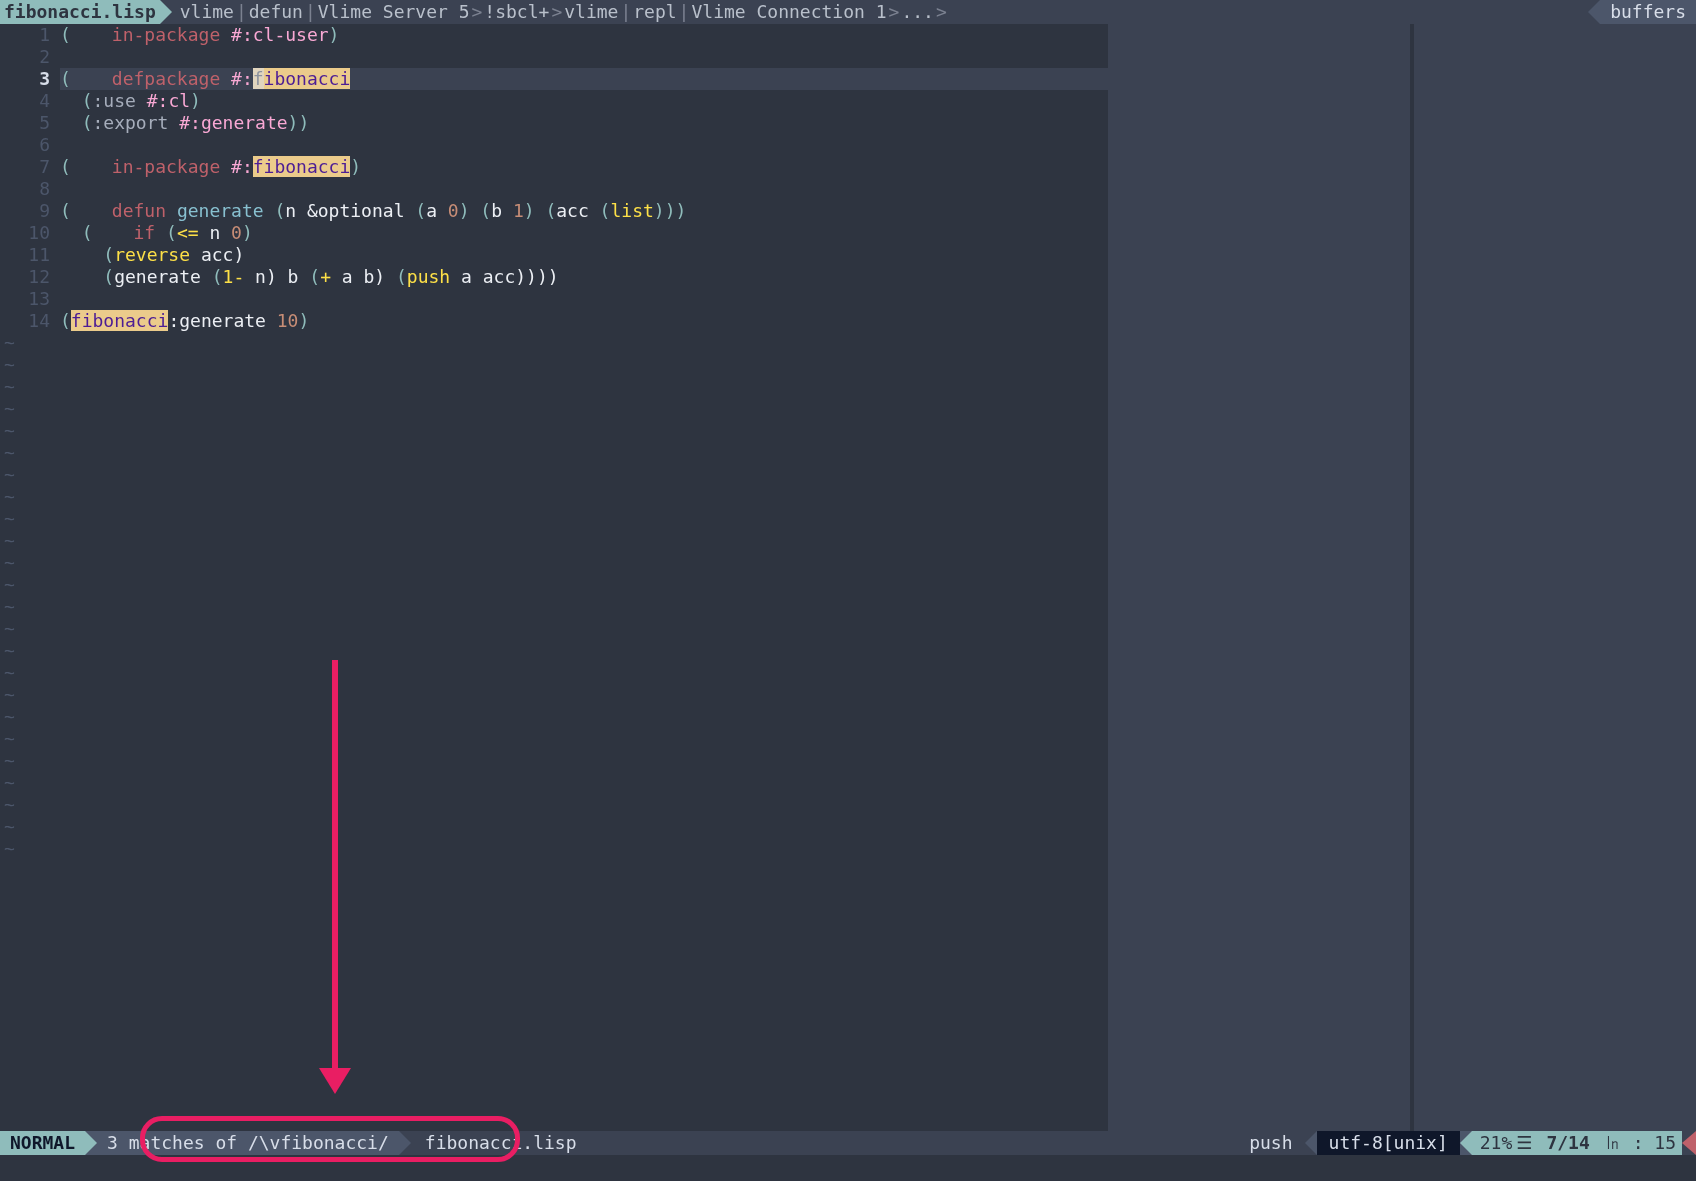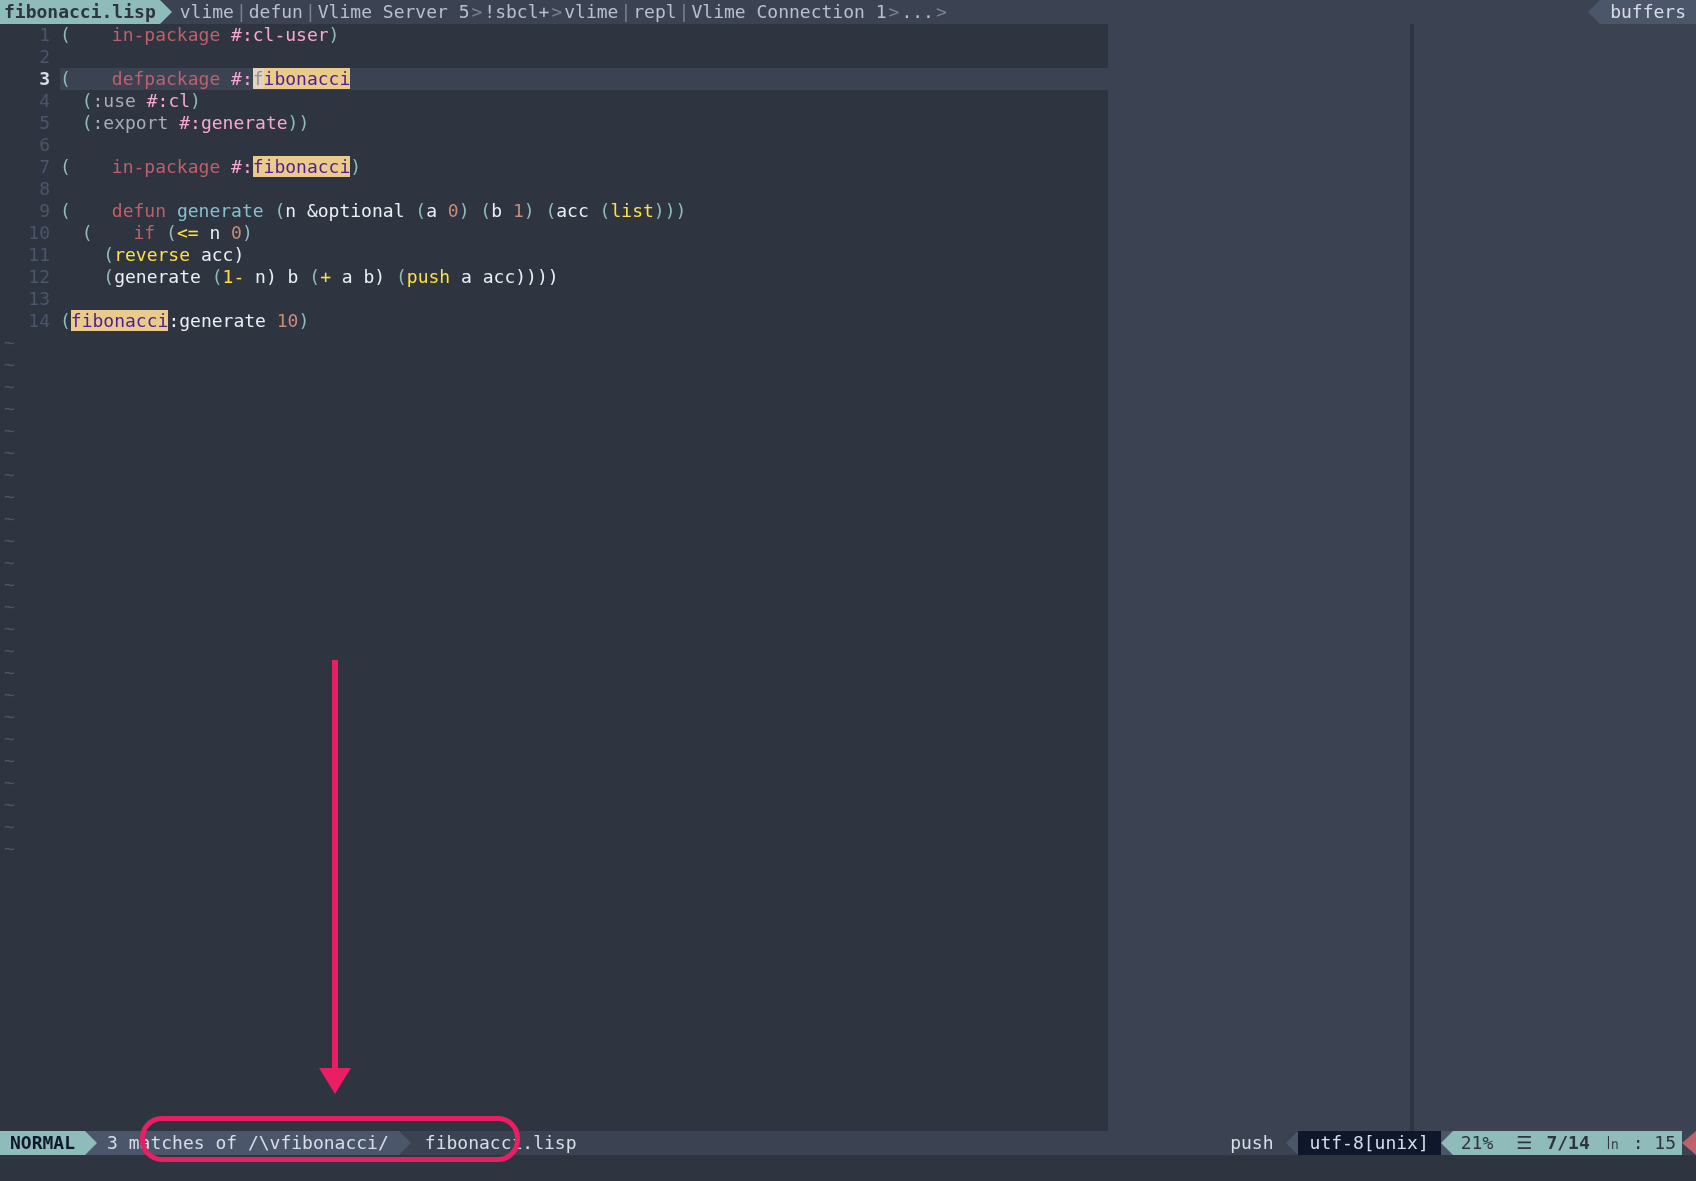--- a/index.html
+++ b/index.html
@@ -207,21 +207,21 @@
     border-top: 12px solid transparent;
     border-bottom: 12px solid transparent;
     border-right: 12px solid #8fbcbb;
     background: #4c566a;
   }
   .sl-pct {
     background: #8fbcbb;
     color: #2e3440;
     padding: 0 8px;
     display: flex; align-items: center;
-    gap: 23px;
+    gap: 4px;
   }
   .sl-pos {
     background: #8fbcbb;
     color: #2e3440;
     font-weight: bold;
     padding: 0 8px;
     display: flex; align-items: center;
   }
   .sl-ln {
     background: #8fbcbb;

